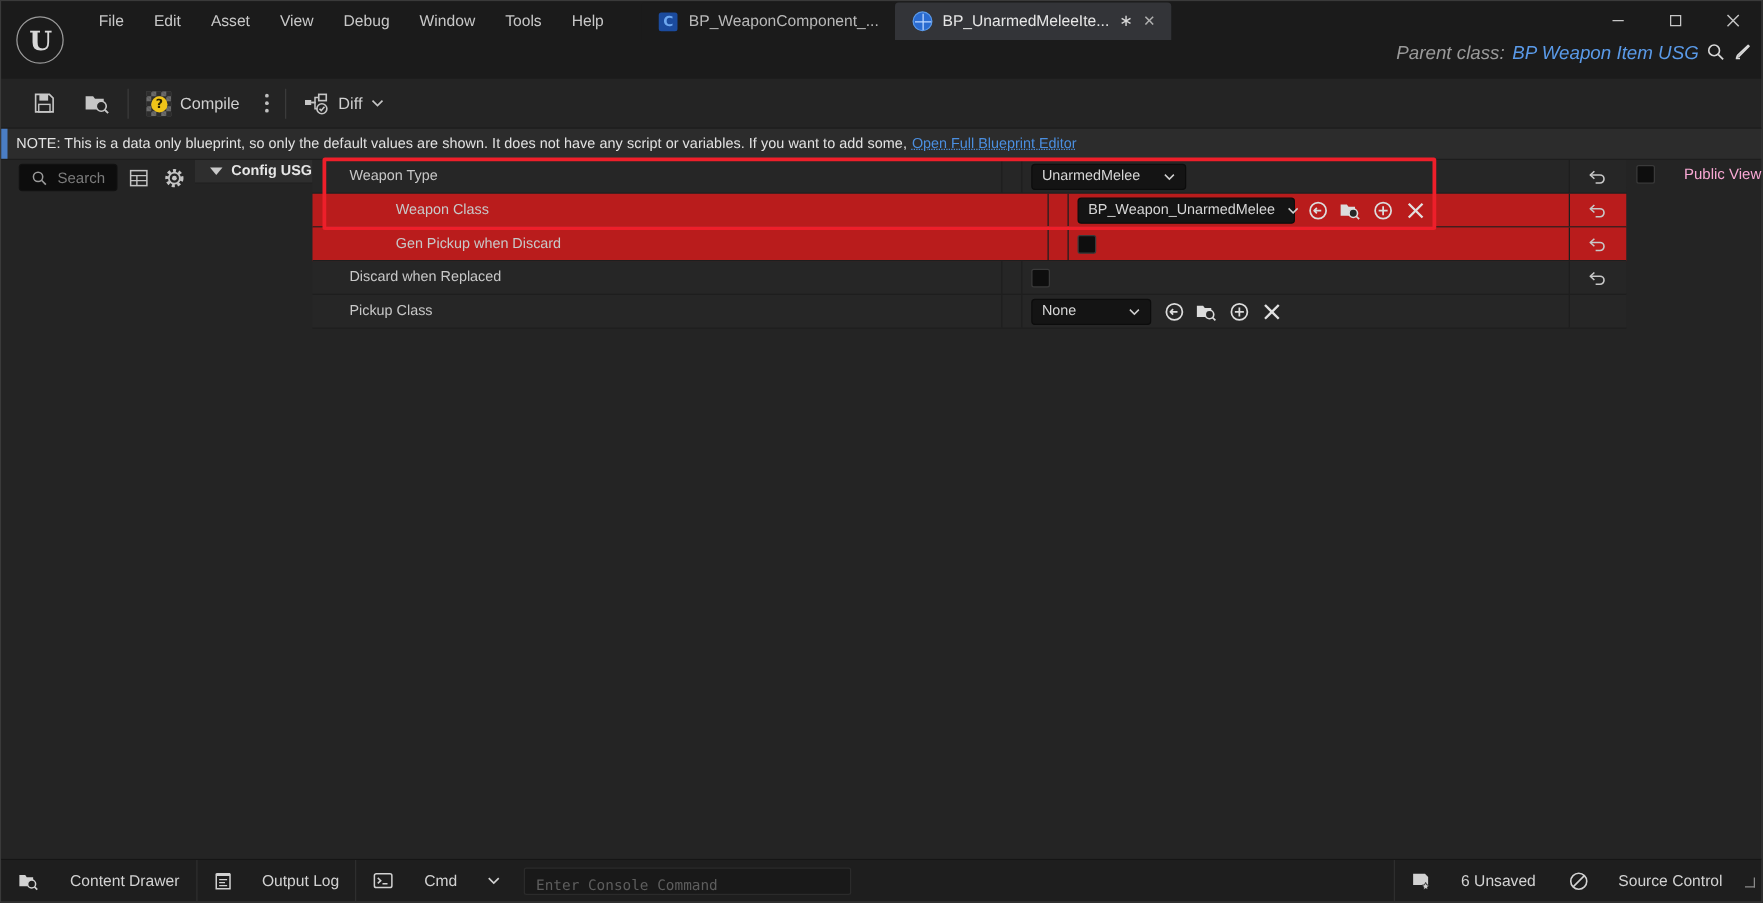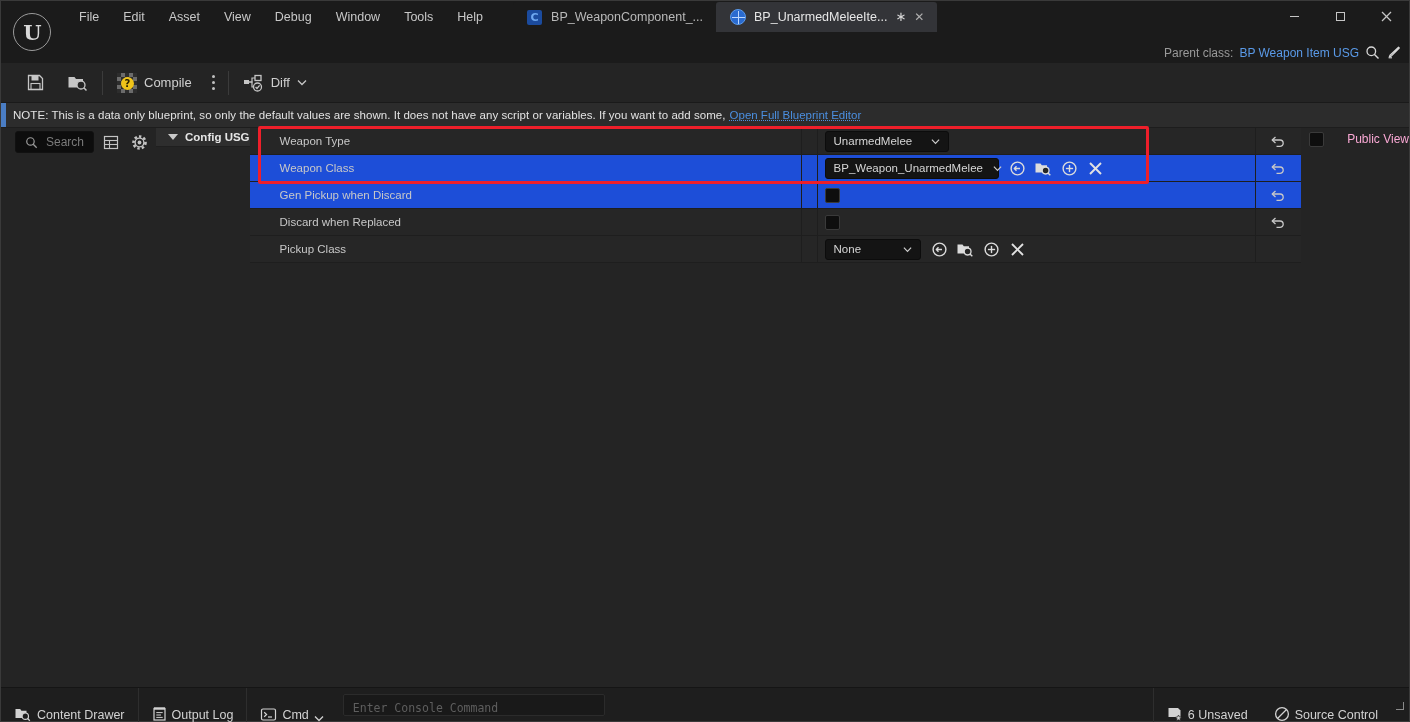--- a/index.html
+++ b/index.html
@@ -36,21 +36,21 @@
   .ico-bpglobe { width:16px; height:16px; border-radius:50%; background:#2a6bd0; position:relative;
       border:1px solid #5b9aea; }
   .ico-bpglobe:before { content:""; position:absolute; left:7px; top:1px; width:1px; height:13px; background:#bcd8ff;}
   .ico-bpglobe:after { content:""; position:absolute; left:1px; top:6.5px; width:13px; height:1px; background:#bcd8ff;}
   .tab-dirty { color:#d8d8d8; font-size:13px; line-height:10px; }
   .tab-close { color:#b0b0b0; font-size:12px; }
 
   .win-ctrls { position:absolute; right:0; top:0; height:31px; display:flex; align-items:center; }
   .win-btn { width:46px; height:31px; display:flex; align-items:center; justify-content:center; color:#c6c6c6; }
 
-  .parentclass { position:absolute; right:8px; top:33px; height:26px; display:flex; align-items:flex-end; gap:6px; font-size:12px;}
+  .parentclass { position:absolute; right:8px; top:33px; height:26px; display:flex; align-items:flex-start; gap:6px; font-size:15px;font-style:italic;}
   .pc-label { color:#9a9a9a; }
   .pc-value { color:#5a9ae8; }
   .pc-ico { color:#d0d0d0; display:flex; align-items:center; }
 
   
   .toolbar { height:40px; background:#242424; display:flex; align-items:center; flex:none;
              border-bottom:1px solid #1a1a1a; }
   .tb-sep { width:1px; height:24px; background:#3b3b3b; margin:0 3px; }
   .tb-btn { height:32px; display:flex; align-items:center; gap:7px; padding:0 9px; margin:0 2px; border-radius:3px;
             color:#cfcfcf; font-size:13px; }
@@ -82,21 +82,21 @@
   .search-ph { color:#7b7b7b; font-size:12px; }
   .view-ico { width:22px; height:22px; display:flex; align-items:center; justify-content:center; color:#c4c4c4;}
 
   .cat-header { height:19px; background:#2e2e2e; display:flex; align-items:center; gap:7px; padding-left:12px;
                 font-size:11.5px; font-weight:bold; color:#e6e6e6; flex:none; border-bottom:1px solid #1f1f1f;}
   .tri { width:0; height:0; border-left:5px solid transparent; border-right:5px solid transparent;
          border-top:6px solid #c9c9c9; }
 
   .proplist { flex:1; position:relative; }
   .prow { height:27px; display:flex; align-items:center; border-bottom:1px solid #1e1e1e; background:#262626; }
-  .prow.alt { background:#1d4ed8; }
+  .prow.alt { background:#b91c1c;padding-left:37px; }
   .pname { width:552px; flex:none; padding-left:30px; font-size:11.5px; color:#c8c8c8;
            border-right:1px solid #1e1e1e; height:100%; display:flex; align-items:center;}
   .psplit { width:16px; flex:none; height:100%; border-right:1px solid #1e1e1e; }
   .pval { flex:1; height:100%; display:flex; align-items:center; gap:9px; padding-left:7px; }
   .prevert { width:46px; flex:none; height:100%; display:flex; align-items:center; justify-content:center;
              border-left:1px solid #1e1e1e; color:#c8c8c8; }
   .prevert.empty { color:transparent; }
 
   .combo { height:21px; background:#141414; border:1px solid #0c0c0c; border-radius:3px;
            display:flex; align-items:center; justify-content:space-between; gap:10px; padding:0 8px;
@@ -108,21 +108,21 @@
 
   .hl-box { position:absolute; border:3px solid #ee1f2a; border-radius:2px; pointer-events:none; }
 
   
   .publicview { height:22px; display:flex; align-items:center; gap:23px; padding-left:8px; flex:none;
                 background:#242424; font-size:12px; color:#f9a8d4;}
 
   
   .statusbar { height:34px; background:#1e1e1e; display:flex; align-items:center; flex:none;
                border-top:1px solid #151515; }
-  .sb-btn { height:34px; display:flex; align-items:flex-end; gap:5px; padding:0 13px; color:#d2d2d2; font-size:12.5px;}
+  .sb-btn { height:34px; display:flex; align-items:center; gap:24px; padding:0 13px; color:#d2d2d2; font-size:12.5px;}
   .sb-sep { width:1px; height:34px; background:#2e2e2e; }
   .console { flex:none; width:262px; height:22px; margin-left:6px; background:#191919; border:1px solid #2b2b2b;
              border-radius:2px; display:flex; align-items:flex-end; padding:0 9px;}
   .console-ph { font-family:"DejaVu Sans Mono", monospace; font-size:11.5px; color:#5e5e5e; }
   .sb-spacer { flex:1; }
   .sb-right { display:flex; align-items:center; }
   .grip { width:12px; height:12px; margin-left:2px; margin-right:4px; position:relative; }
   .grip:after { content:""; position:absolute; right:1px; bottom:1px; width:7px; height:7px;
                 border-right:1px solid #8a8a8a; border-bottom:1px solid #8a8a8a; }
   svg { display:block; }

